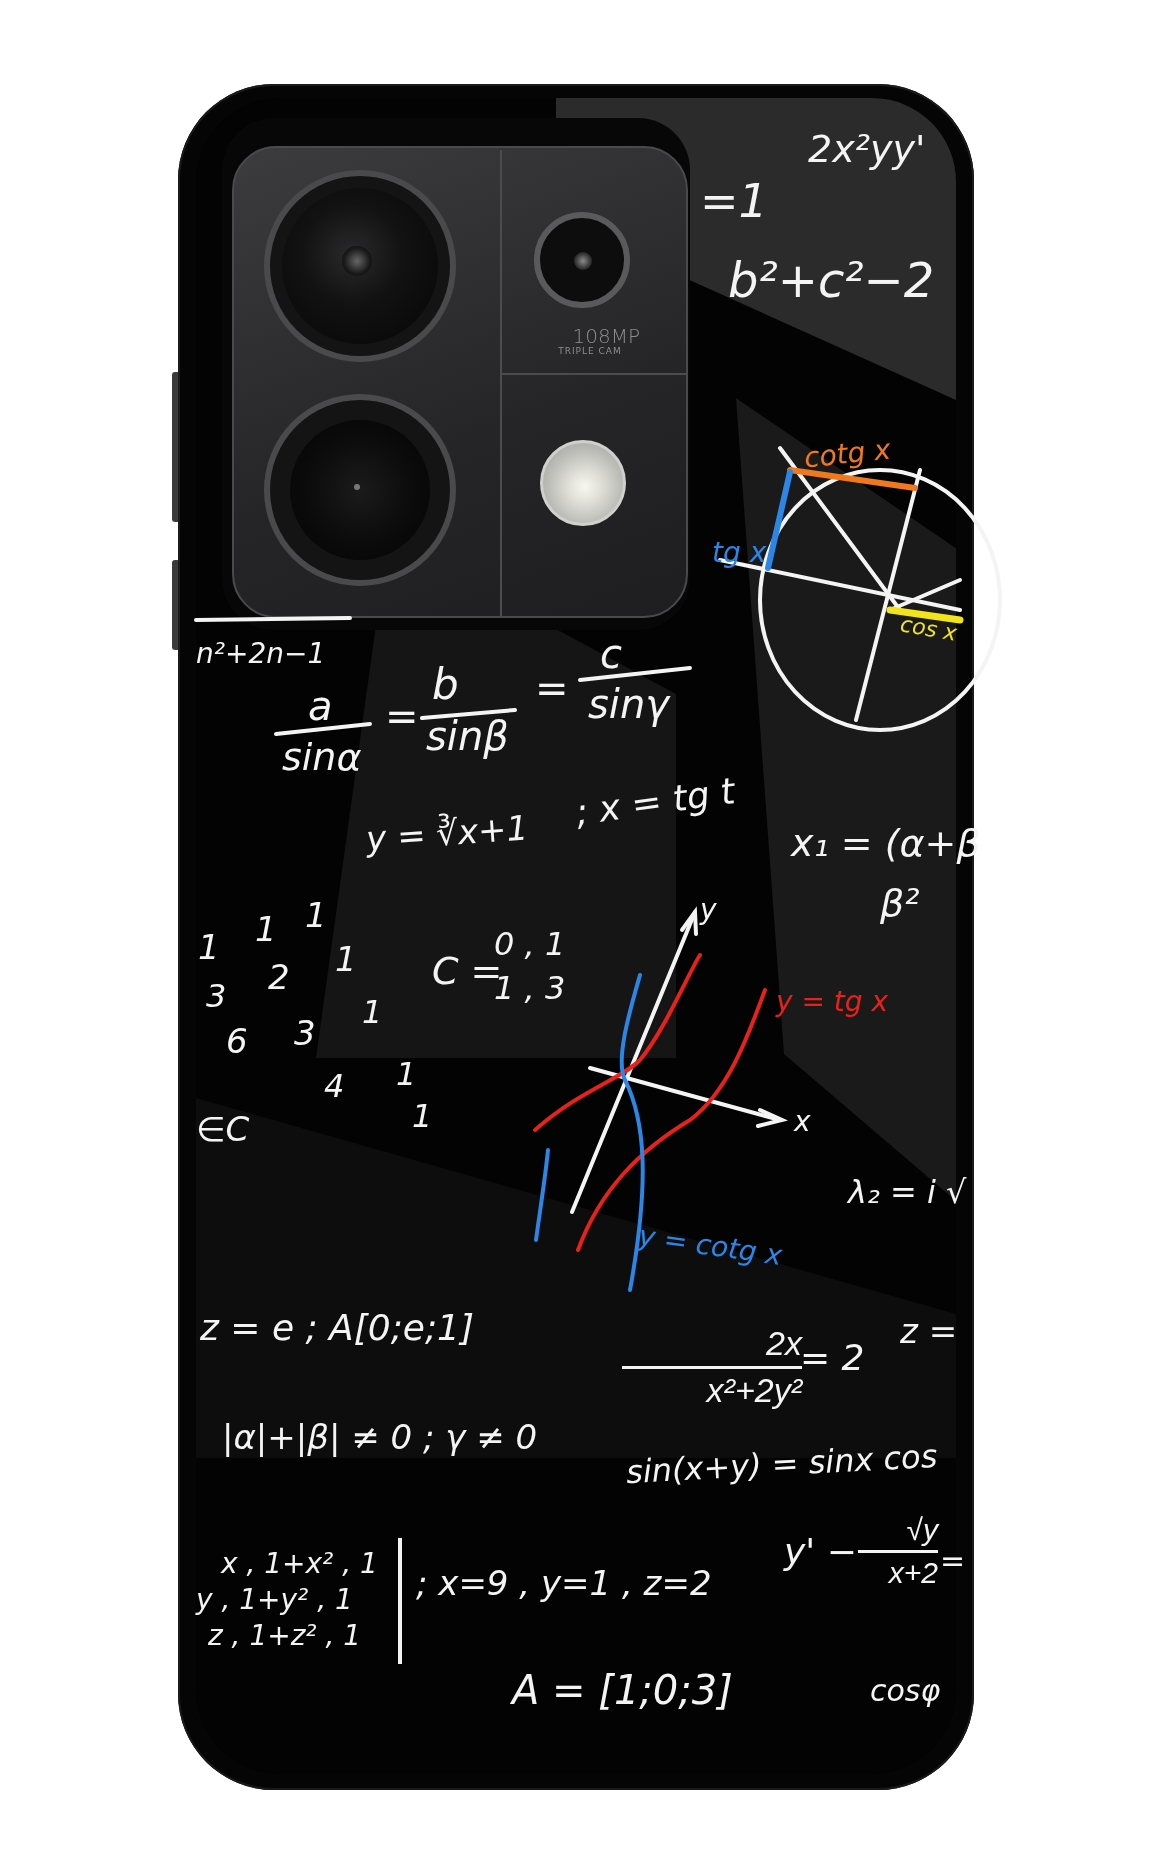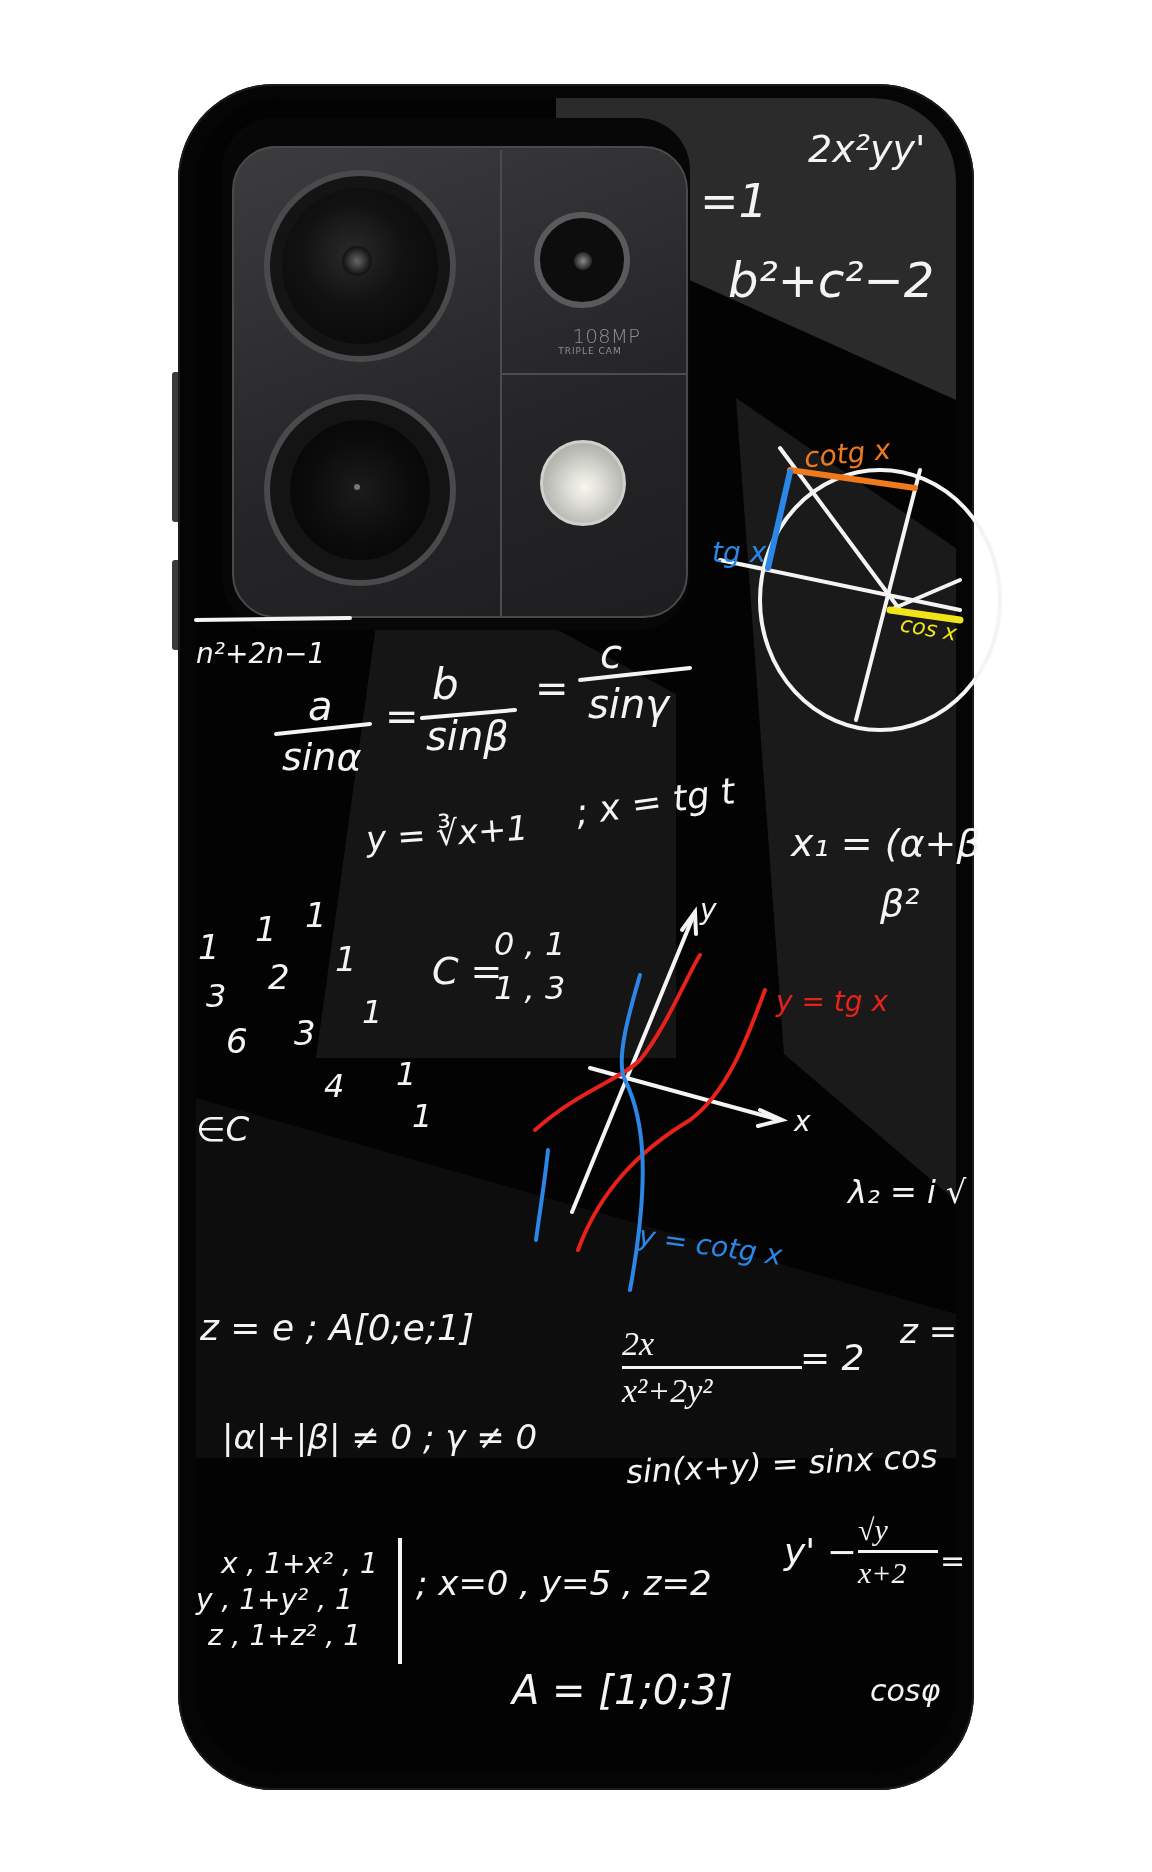--- a/index.html
+++ b/index.html
@@ -14,21 +14,21 @@
   .divider-v{position:absolute;left:500px;top:150px;width:2px;height:466px;background:#4c4c4e;}
   .divider-h{position:absolute;left:502px;top:373px;width:184px;height:2px;background:#4c4c4e;}
   .lens{position:absolute;border-radius:50%;background:#0b0b0b;}
   .ring{position:absolute;border-radius:50%;box-sizing:border-box;}
   .mp{position:absolute;left:540px;top:324px;width:100px;text-align:center;color:#8d8d8f;font-family:"DejaVu Sans",sans-serif;}
   .mp .big{font-size:20px;letter-spacing:0px;font-weight:300;text-align:right;}
   .mp .small{font-size:9px;letter-spacing:1px;margin-top:-2px;}
   .flash{position:absolute;left:540px;top:440px;width:86px;height:86px;border-radius:50%;background:radial-gradient(circle at 52% 55%,#f7f7ef 0%,#e1e1da 25%,#bdbdb8 60%,#9a9a97 100%);border:3px solid #d0d0cc;box-sizing:border-box;}
   .f{position:absolute;color:#f4f4f4;white-space:nowrap;font-family:"DejaVu Sans",sans-serif;font-style:italic;line-height:1;}
   .red{color:#e8211a;} .blue{color:#2b86e6;} .orange{color:#ef7a1d;} .yellow{color:#f1e41b;}
-  .frac{position:absolute;color:#f4f4f4;font-style:italic;text-align:left;font-family:Liberation Serif, serif;line-height:1.05;}
+  .frac{position:absolute;color:#f4f4f4;font-style:italic;text-align:right;font-family:Liberation Sans, sans-serif;line-height:1.05;}
   .frac .bar{display:block;height:3px;background:#f4f4f4;margin:4px 0;}
   svg.overlay{position:absolute;left:0;top:0;}
 </style>
 </head>
 <body>
 
 <div class="stage">
 
   <div class="side-btn" style="left:172px;top:372px;width:8px;height:150px;"></div>
   <div class="side-btn" style="left:172px;top:560px;width:8px;height:90px;"></div>
@@ -159,21 +159,21 @@
 
   <div class="f" style="left:222px;top:1420px;font-size:34px;">|α|+|β| ≠ 0 ; γ ≠ 0</div>
   <div class="f" style="left:626px;top:1448px;font-size:32px;transform:rotate(-3deg);">sin(x+y) = sinx cos</div>
 
   <div>
     <div class="f" style="left:196px;top:1550px;font-size:28px;margin-left:25px;">x , 1+x² , 1</div>
     <div class="f" style="left:196px;top:1586px;font-size:28px;">y , 1+y² , 1</div>
     <div class="f" style="left:208px;top:1622px;font-size:28px;">z , 1+z² , 1</div>
     <div style="position:absolute;left:392px;top:1538px;width:6px;height:126px;border-right:4px solid #f4f4f4;"></div>
   </div>
-  <div class="f" style="left:416px;top:1566px;font-size:34px;">; x=0 , y=5 , z=2</div>
+  <div class="f" style="left:416px;top:1566px;font-size:34px;">; x=9 , y=1 , z=2</div>
 
   <div class="f" style="left:784px;top:1534px;font-size:36px;">y' −</div>
   <div class="frac" style="left:858px;top:1514px;width:80px;font-size:30px;">
     <span>√y</span>
     <span class="bar"></span>
     <span>x+2</span>
   </div>
   <div class="f" style="left:940px;top:1546px;font-size:30px;">=</div>
 
   <div class="f" style="left:512px;top:1670px;font-size:40px;">A = [1;0;3]</div>

